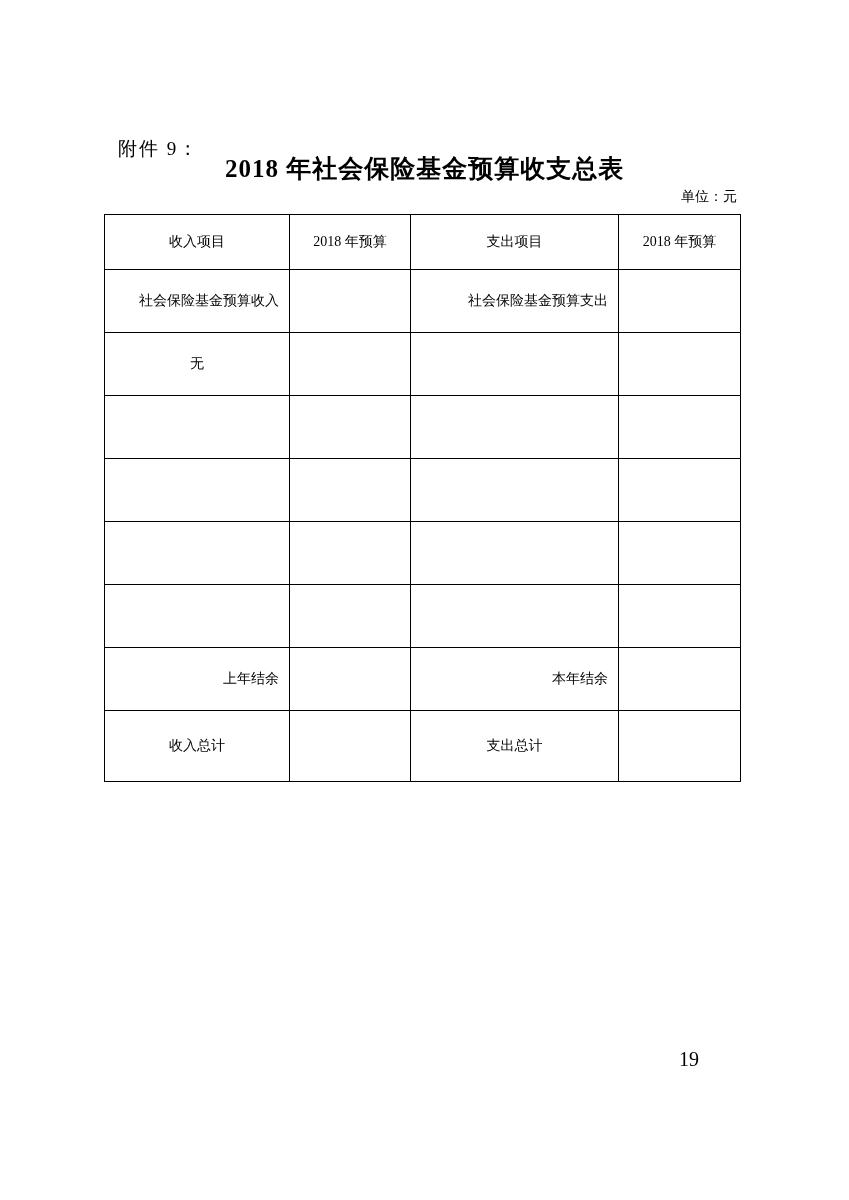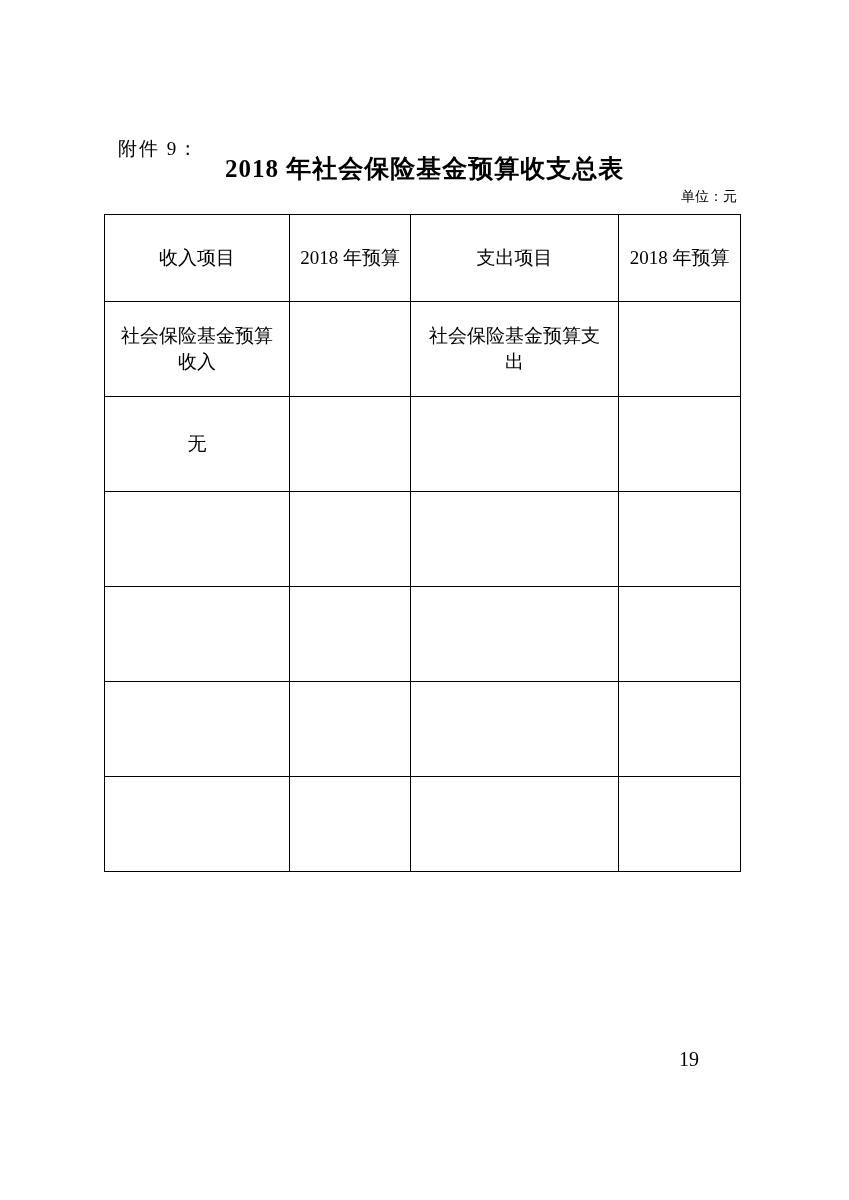--- a/index.html
+++ b/index.html
@@ -54,32 +54,32 @@
   table.budget {
     position: absolute;
     left: 104px;
     top: 214px;
     width: 636px;
     border-collapse: collapse;
     table-layout: fixed;
   }
   table.budget td {
     border: 1px solid #000000;
-    font-size: 19px;
+    font-size: 14px;
     font-family: "Liberation Serif", "DejaVu Serif", serif;
-    padding: 16px 10px;
+    padding: 0 10px;
     vertical-align: middle;
   }
   .col-a { width: 185px; }
   .col-b { width: 121px; }
   .col-c { width: 208px; }
   .col-d { width: 122px; }
 
   .center { text-align: center; }
-  .left { text-align: center; }
+  .left { text-align: right; }
 
   .r-head td { height: 54px; }
   .r-1 td { height: 62px; }
   .r-2 td { height: 62px; }
   .r-3 td { height: 62px; }
   .r-4 td { height: 62px; }
   .r-5 td { height: 62px; }
   .r-6 td { height: 62px; }
   .r-7 td { height: 70px; }
   .r-8 td { height: 62px; }
@@ -155,19 +155,31 @@
       </tr>
 
       <tr class="r-6">
         <td class="center"></td>
         <td class="center"></td>
         <td class="left"></td>
         <td class="center"></td>
       </tr>
 
 
+      <tr class="r-8">
+        <td class="left">上年结余</td>
+        <td class="center"></td>
+        <td class="left">本年结余</td>
+        <td class="center"></td>
+      </tr>
 
+      <tr class="r-9">
+        <td class="center">收入总计</td>
+        <td class="center"></td>
+        <td class="center">支出总计</td>
+        <td class="center"></td>
+      </tr>
     </tbody>
   </table>
 
   <div class="page-number">19</div>
 
 </div>
 
 </body></html>

